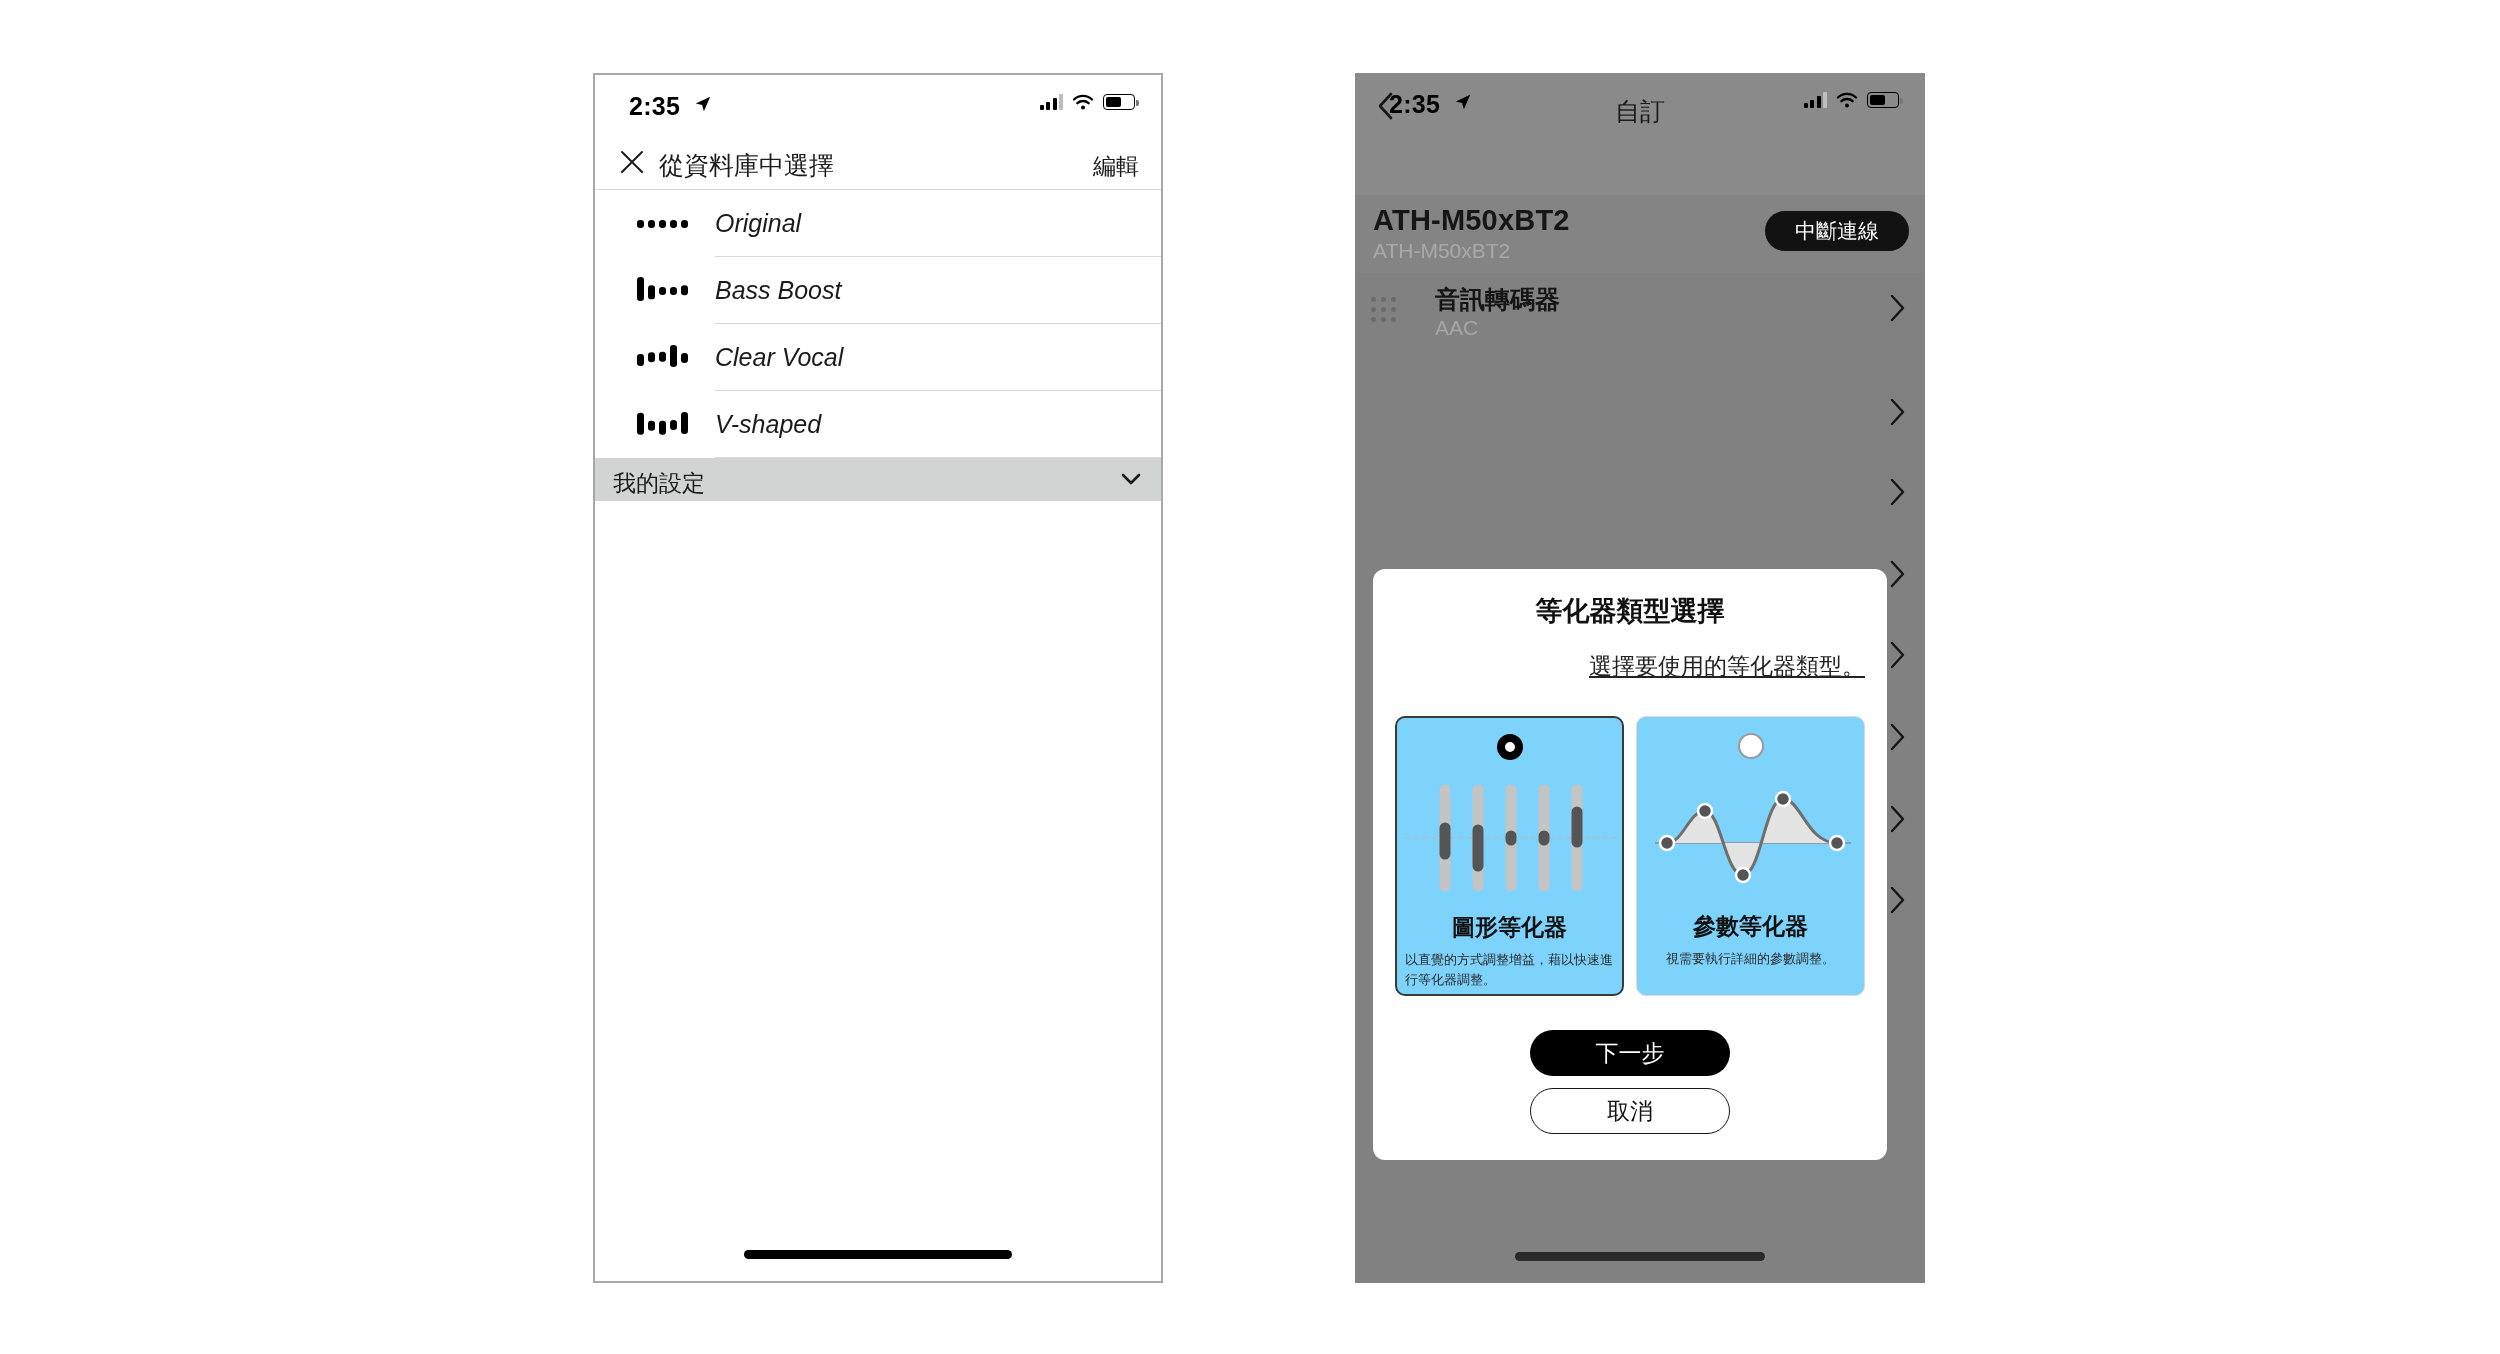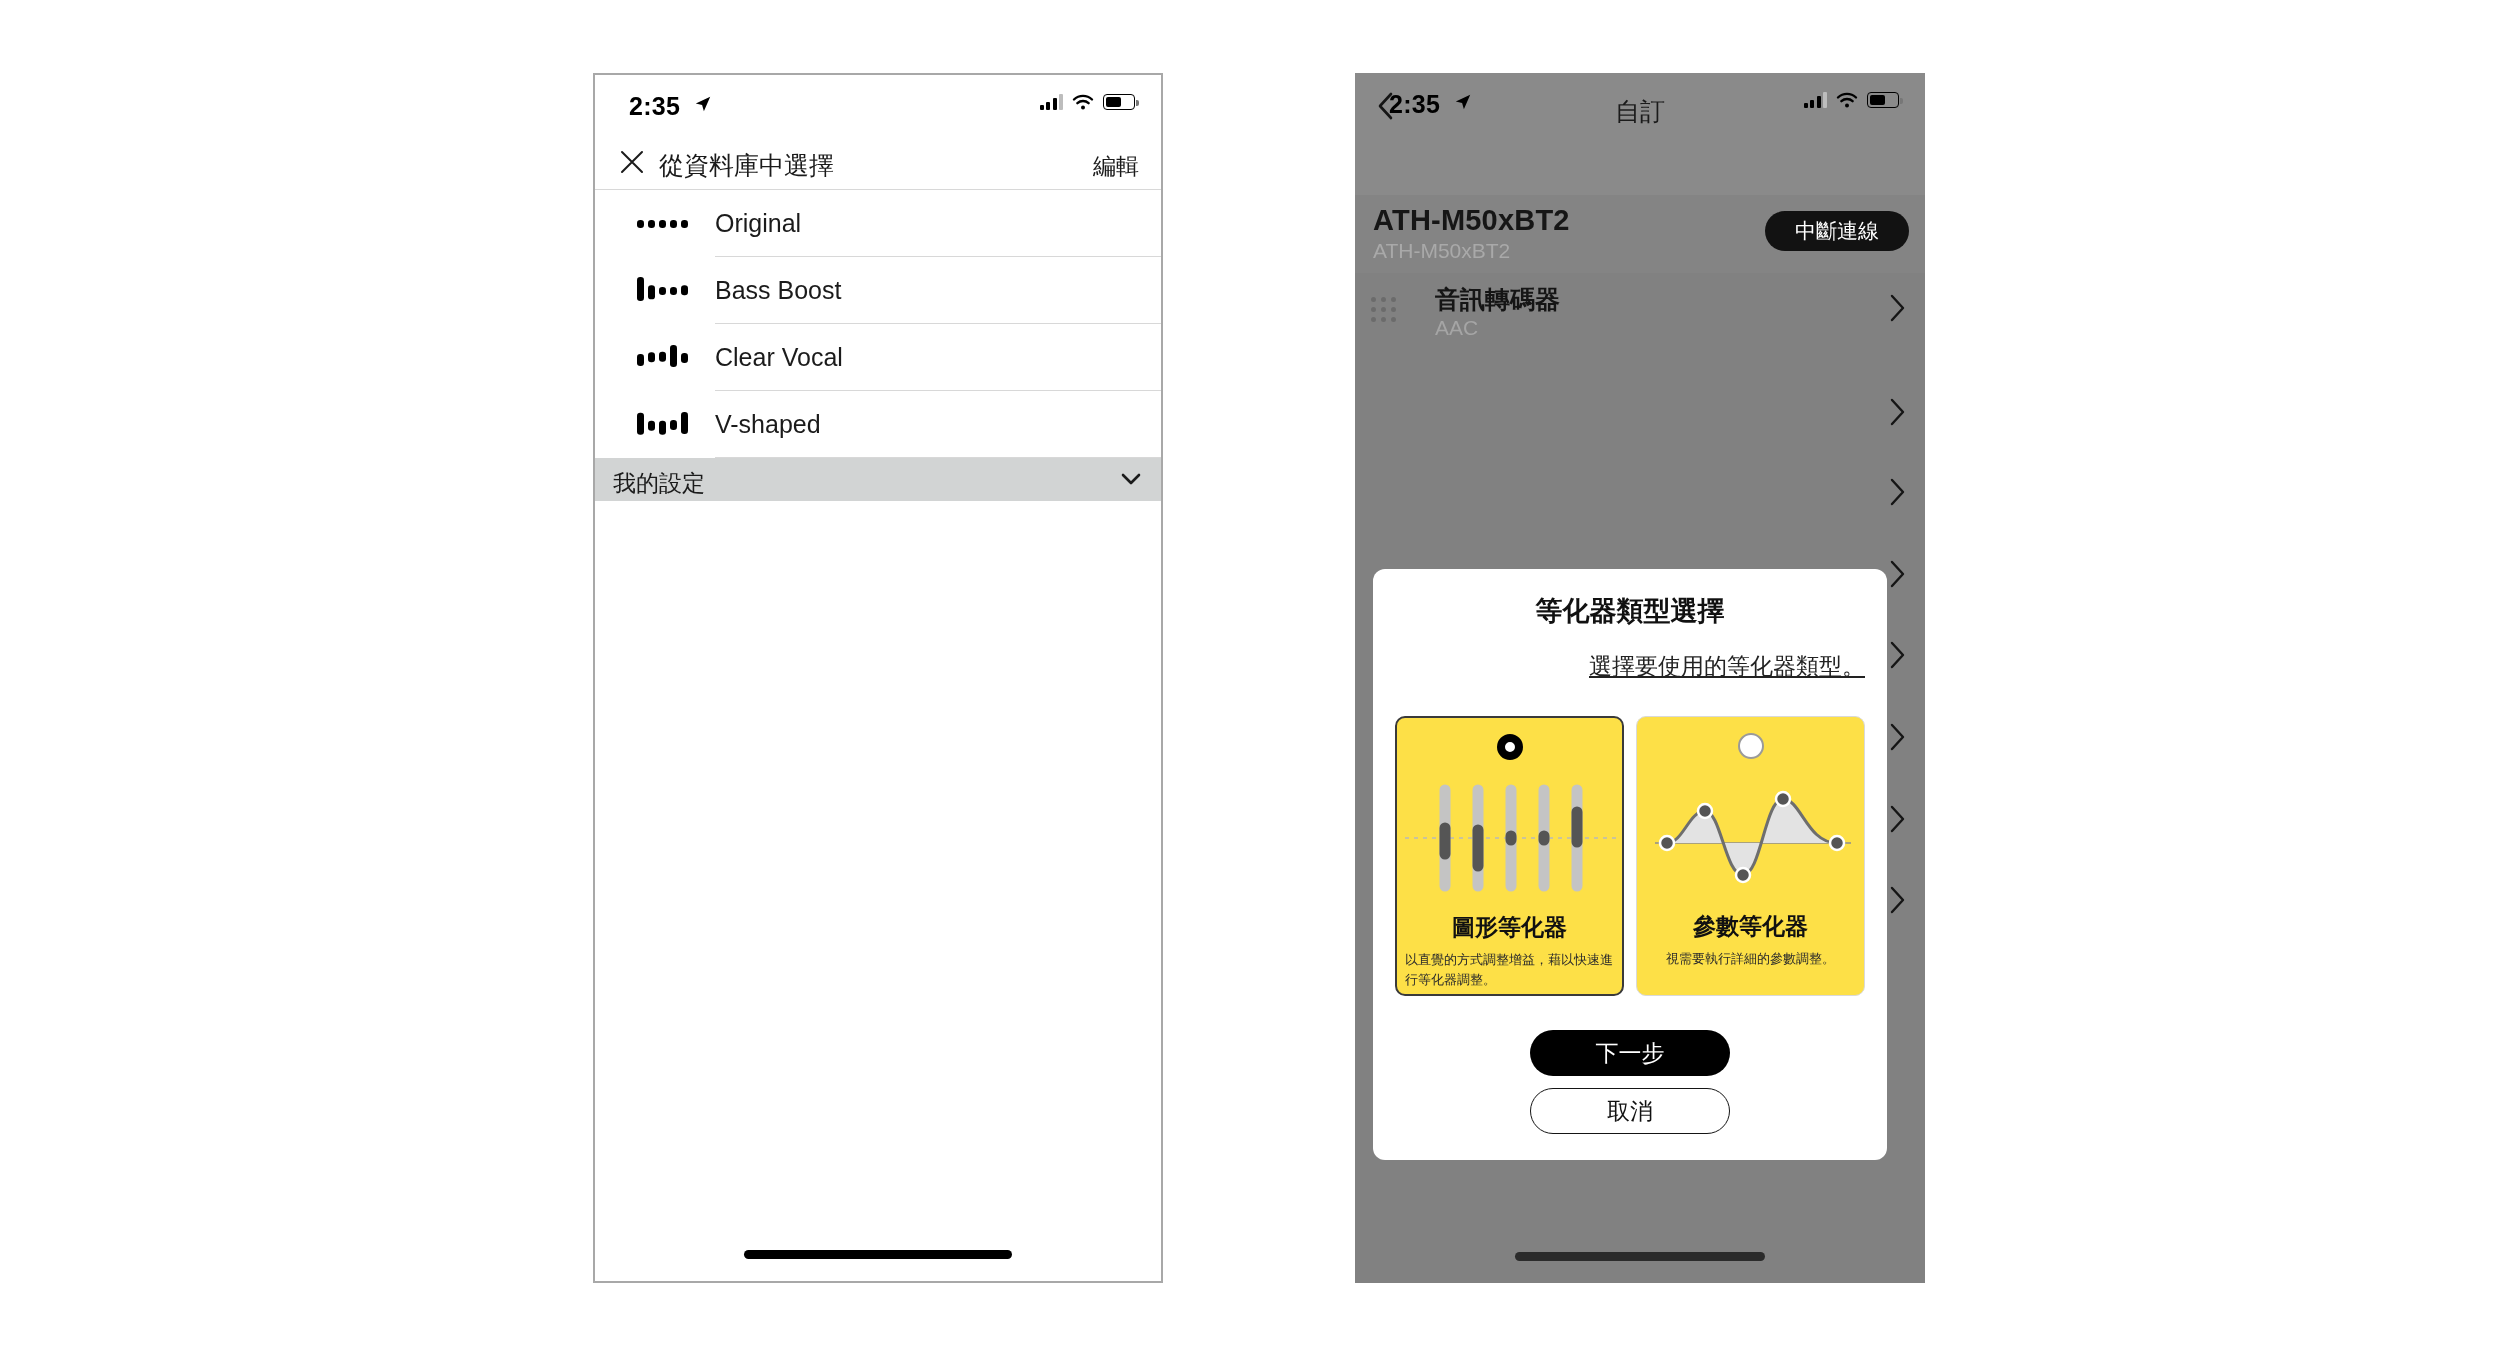--- a/index.html
+++ b/index.html
@@ -33,21 +33,21 @@
   .navbar { position:relative; height:52px; }
   .nav-close { position:absolute; left:24px; top:12px; width:26px; height:26px; }
   .nav-title { position:absolute; left:64px; top:12px; font-size:25px; color:#1b1b1b; }
   .nav-edit  { position:absolute; right:22px; top:14px; font-size:23px; color:#1b1b1b; }
 
   .sect-head { position:relative; height:43px; background:#d2d4d4; }
   .sect-head .lbl { position:absolute; left:18px; top:10px; font-size:23px; color:#1b1b1b; }
   .sect-head .chev{ position:absolute; right:20px; top:14px; width:20px; height:14px; }
 
   .preset-list { background:#fff; }
-  .preset { position:relative; height:66px; }
+  .preset { position:relative; height:66px;font-style:italic; }
   .preset .eq { position:absolute; left:42px; top:18px; width:58px; height:32px;
                 display:flex; align-items:center; gap:4px; }
   .eq b { display:block; width:7px; background:#000; border-radius:3.2px; }
   .preset .nm { position:absolute; left:120px; top:19px; font-size:25px; color:#1b1b1b; }
   .divider { height:1px; background:#d8d8d8; margin:0 0 0 0; }
 
   .home-ind { position:absolute; left:50%; transform:translateX(-50%); bottom:22px;
               width:268px; height:9px; border-radius:5px; background:#000; }
 
   
@@ -73,21 +73,21 @@
   .row-chev { position:absolute; width:18px; height:28px; right:18px; }
 
   
   .scrim { position:absolute; inset:0; background:rgba(0,0,0,0); }
   .modal { position:absolute; left:18px; top:296px; width:514px; background:#fff;
            border-radius:12px; padding:24px 22px 26px; }
   .m-title { text-align:center; font-size:27px; font-weight:bold; color:#111; }
   .m-desc  { text-align:right; font-size:23px; color:#222; margin-top:22px;text-decoration:underline; }
 
   .cards { display:flex; gap:12px; margin-top:34px; }
-  .card { position:relative; width:232px; height:280px; border-radius:10px; background:#fde047;
+  .card { position:relative; width:232px; height:280px; border-radius:10px; background:#7dd3fc;
           padding:26px 12px; }
   .card.sel   { border:2.5px solid #3a3a3a; }
   .card.unsel { border:1.5px solid #d9d9d9; }
   .radio { position:absolute; left:50%; transform:translateX(-50%); top:16px;
            width:26px; height:26px; border-radius:50%; }
   .radio.on  { border:8px solid #000; background:#fff; }
   .radio.off { border:2px solid #9a9a9a; background:#fff; }
   .art { position:absolute; left:0; right:0; top:54px; height:132px; }
   .c-title { position:absolute; left:0; right:0; top:194px; text-align:center;
              font-size:23px; font-weight:bold; color:#111; }

